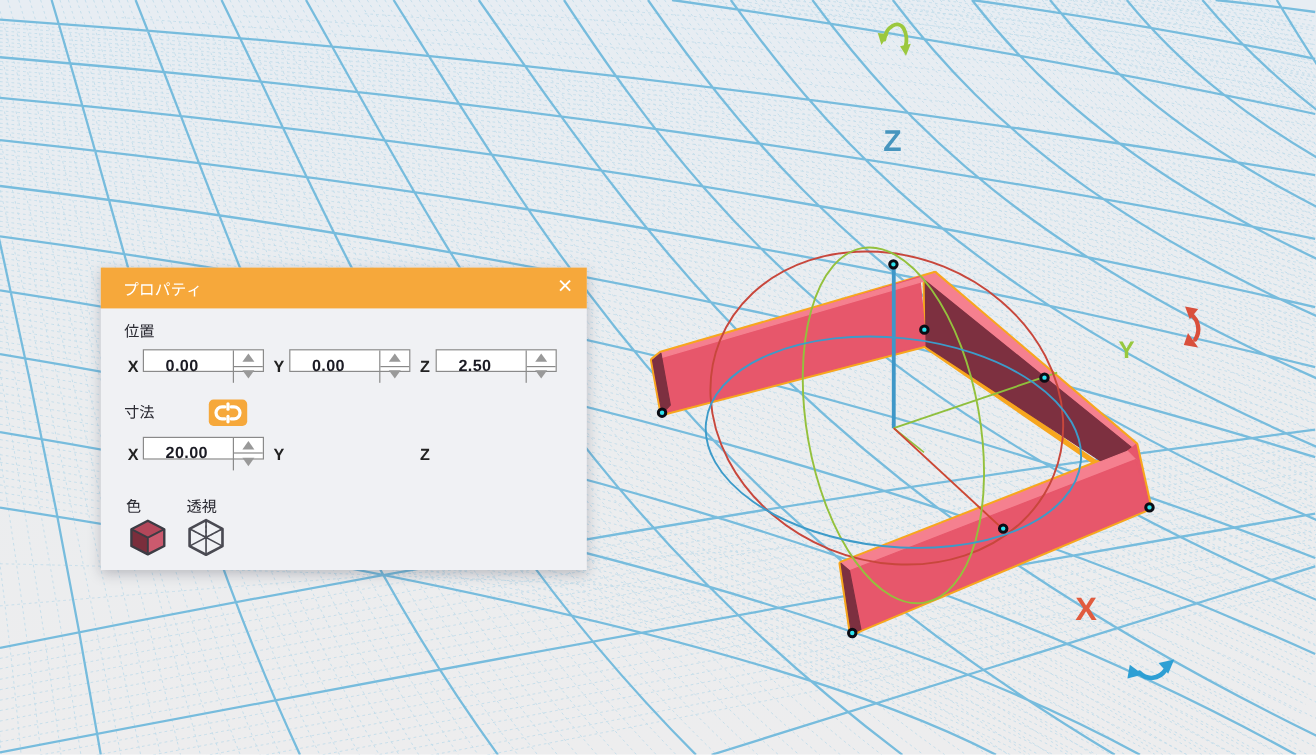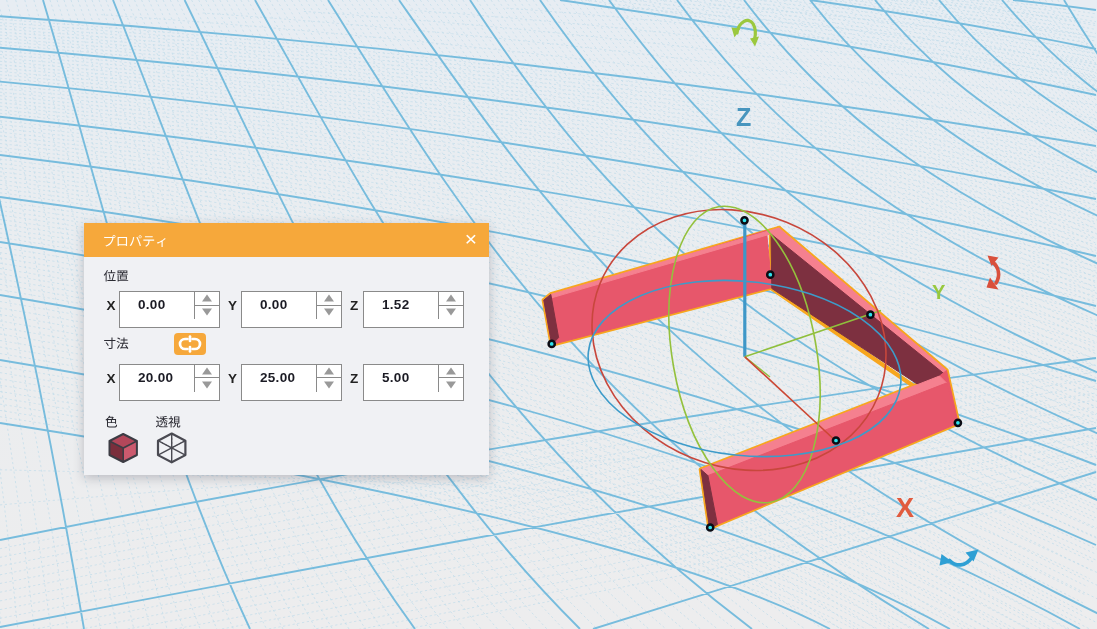--- a/index.html
+++ b/index.html
@@ -1,20 +1,20 @@
 <!DOCTYPE html>
 <html><head><meta charset="utf-8"><style>
 * { margin:0; padding:0; box-sizing:border-box; }
 html,body { width:1097px; height:629px; overflow:hidden; }
 #app { position:relative; width:1097px; height:629px; background:linear-gradient(180deg,#e7edf3 0%,#ebedef 55%,#ededee 100%); font-family:"Liberation Sans",sans-serif; }
 svg.bg { position:absolute; left:0; top:0; }
 .panel { position:absolute; left:84px; top:223px; width:405px; height:252px; background:#f0f1f4; box-shadow:0 3px 10px rgba(40,40,60,.25); }
 .hdr { height:34px; background:#f6a83b; position:relative; }
 .hdr .x { position:absolute; right:12px; top:5px; color:#fff; font-size:21px; line-height:21px; font-weight:400; }
-.fld { position:absolute; width:101px; height:37px; background:#fff; border:1px solid #8a8a8a; }
+.fld { position:absolute; width:101px; height:19px; background:#fff; border:1px solid #8a8a8a; }
 .fld .val { position:absolute; left:18px; top:5px; font-size:13.5px; font-weight:bold; color:#1b1b24; letter-spacing:0.3px; }
 .spin { position:absolute; right:0; top:0; width:25px; height:27px; border-left:1px solid #8a8a8a; }
 .spin .up { height:13.5px; border-bottom:1px solid #8a8a8a; position:relative; }
 .spin .dn { height:13.5px; position:relative; }
 .tu,.td { position:absolute; left:50%; top:50%; width:0; height:0; border-left:5.5px solid transparent; border-right:5.5px solid transparent; }
 .tu { border-bottom:7px solid #999; transform:translate(-50%,-50%); }
 .td { border-top:7px solid #999; transform:translate(-50%,-50%); }
 .axl { position:absolute; font-size:13.5px; font-weight:bold; color:#222; }
 .linkic { position:absolute; left:174px; top:333px; width:32px; height:22px; background:#f6a83b; border-radius:4px; }
 </style></head><body>
@@ -87,57 +87,35 @@
 <div class="spin">
         <div class="up">
           <i class="tu"></i>
         </div>
         <div class="dn">
           <i class="td"></i>
         </div>
       </div>
     </div>
     <div class="fld" style="left:363px;top:291px">
-      <span class="val">1.52</span>
+      <span class="val">2.50</span>
 <div class="spin">
         <div class="up">
           <i class="tu"></i>
         </div>
         <div class="dn">
           <i class="td"></i>
         </div>
       </div>
     </div>
 <div class="axl" style="left:106.5px;top:370.5px">X</div>
     <div class="axl" style="left:228px;top:370.5px">Y</div>
     <div class="axl" style="left:350px;top:370.5px">Z</div>
 <div class="fld" style="left:119px;top:363.5px">
       <span class="val">20.00</span>
-<div class="spin">
-        <div class="up">
-          <i class="tu"></i>
-        </div>
-        <div class="dn">
-          <i class="td"></i>
-        </div>
-      </div>
-    </div>
-    <div class="fld" style="left:241px;top:363.5px">
-      <span class="val">25.00</span>
-<div class="spin">
-        <div class="up">
-          <i class="tu"></i>
-        </div>
-        <div class="dn">
-          <i class="td"></i>
-        </div>
-      </div>
-    </div>
-    <div class="fld" style="left:363px;top:363.5px">
-      <span class="val">5.00</span>
 <div class="spin">
         <div class="up">
           <i class="tu"></i>
         </div>
         <div class="dn">
           <i class="td"></i>
         </div>
       </div>
     </div>
 <div class="linkic"><svg width="32" height="22" viewBox="0 0 32 22">

